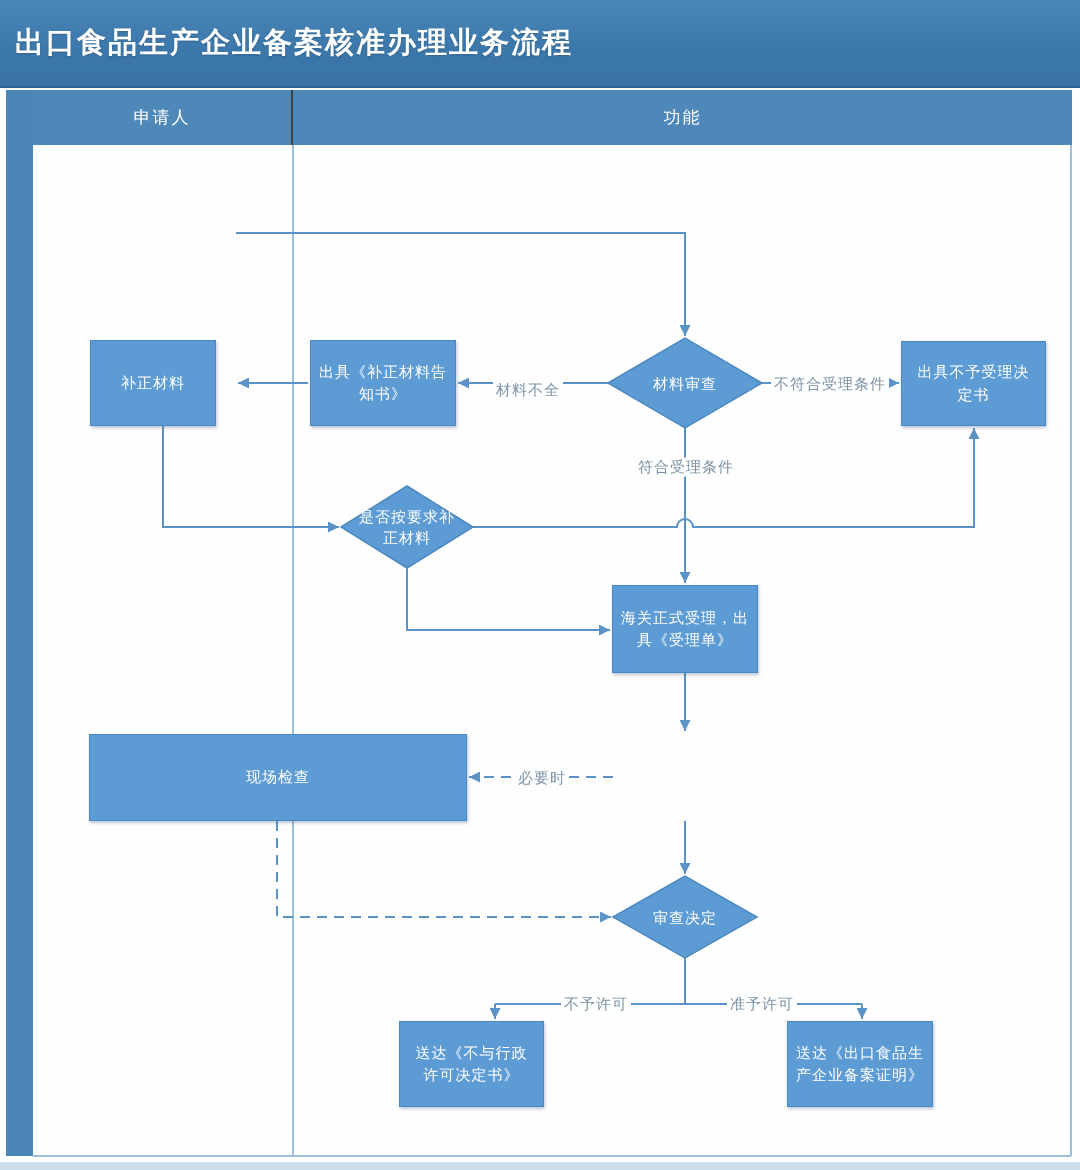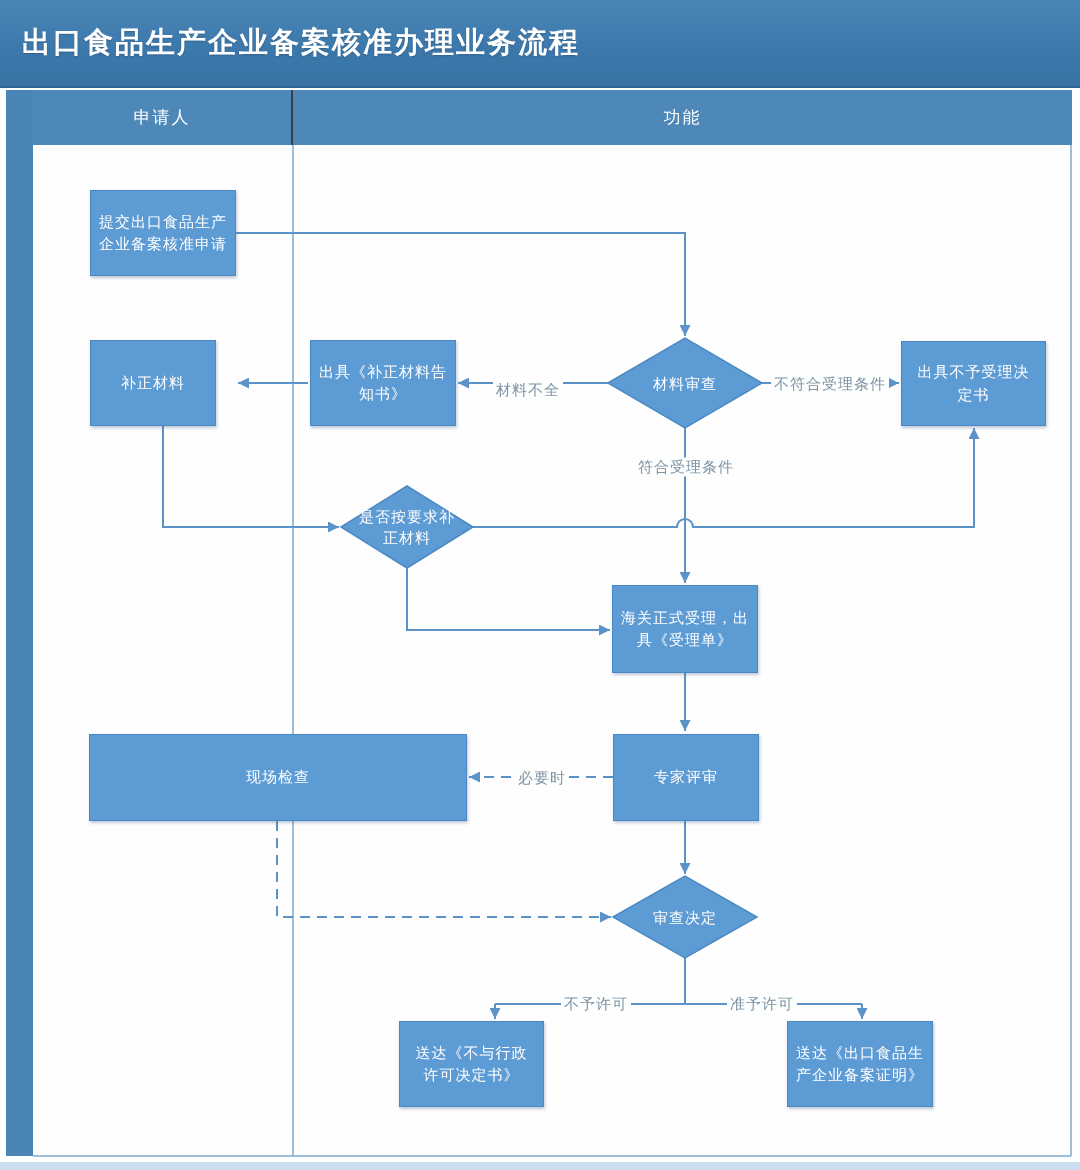--- a/index.html
+++ b/index.html
@@ -10,21 +10,21 @@
   }
   
   .title-bar{
     position:absolute;left:0;top:0;width:1080px;height:88px;
     background:linear-gradient(180deg,#4a86b7 0%,#3b77aa 60%,#3a74a7 100%);
     border-bottom:2px solid #2f6494;
     display:flex;align-items:center;box-sizing:border-box;
   }
   .title-bar span{
     color:#ffffff;font-size:29px;font-weight:bold;letter-spacing:2px;
-    padding-left:22px;text-shadow:0 1px 2px rgba(0,0,0,.18);
+    padding-left:15px;text-shadow:0 1px 2px rgba(0,0,0,.18);
   }
   
   .lane-strip{
     position:absolute;left:6px;top:90px;width:27px;height:1066px;
     background:#4a85b6;border-right:1px solid #3a6e9f;
   }
   .lane-header{
     position:absolute;left:33px;top:90px;height:55px;
     background:#4d88b9;box-sizing:border-box;
     display:flex;align-items:center;justify-content:center;
@@ -113,23 +113,20 @@
       <path d="M862,1004 V1019" marker-end="url(#arr)"></path>
     </g>
 
     <g fill="#5d9bd5" stroke="#4d8ac2" stroke-width="1.5">
       <polygon points="608,383 685,338 762,383 685,428"></polygon>
       <polygon points="341,527 407,486 473,527 407,568"></polygon>
       <polygon points="613,917 685,876 757,917 685,958"></polygon>
     </g>
   </svg>
 
-  <div class="box" style="left:90px;top:190px;width:146px;height:86px;">
-    <span>提交出口食品生产企业备案核准申请</span>
-  </div>
 
   <div class="box" style="left:90px;top:340px;width:126px;height:86px;">
     <span>补正材料</span>
   </div>
 
   <div class="box" style="left:310px;top:340px;width:146px;height:86px;">
     <span>出具《补正材料告知书》</span>
   </div>
 
   <div class="box" style="left:901px;top:341px;width:145px;height:85px;">
@@ -137,23 +134,20 @@
   </div>
 
   <div class="box" style="left:612px;top:585px;width:146px;height:88px;">
     <span>海关正式受理，出具《受理单》</span>
   </div>
 
   <div class="box" style="left:89px;top:734px;width:378px;height:87px;">
     <span>现场检查</span>
   </div>
 
-  <div class="box" style="left:613px;top:734px;width:146px;height:87px;">
-    <span>专家评审</span>
-  </div>
 
   <div class="box" style="left:399px;top:1021px;width:145px;height:86px;">
     <span>送达《不与行政许可决定书》</span>
   </div>
 
   <div class="box" style="left:787px;top:1021px;width:146px;height:86px;">
     <span>送达《出口食品生产企业备案证明》</span>
   </div>
 
   <div class="diamond-label" style="left:615px;top:368px;width:140px;height:30px;">

